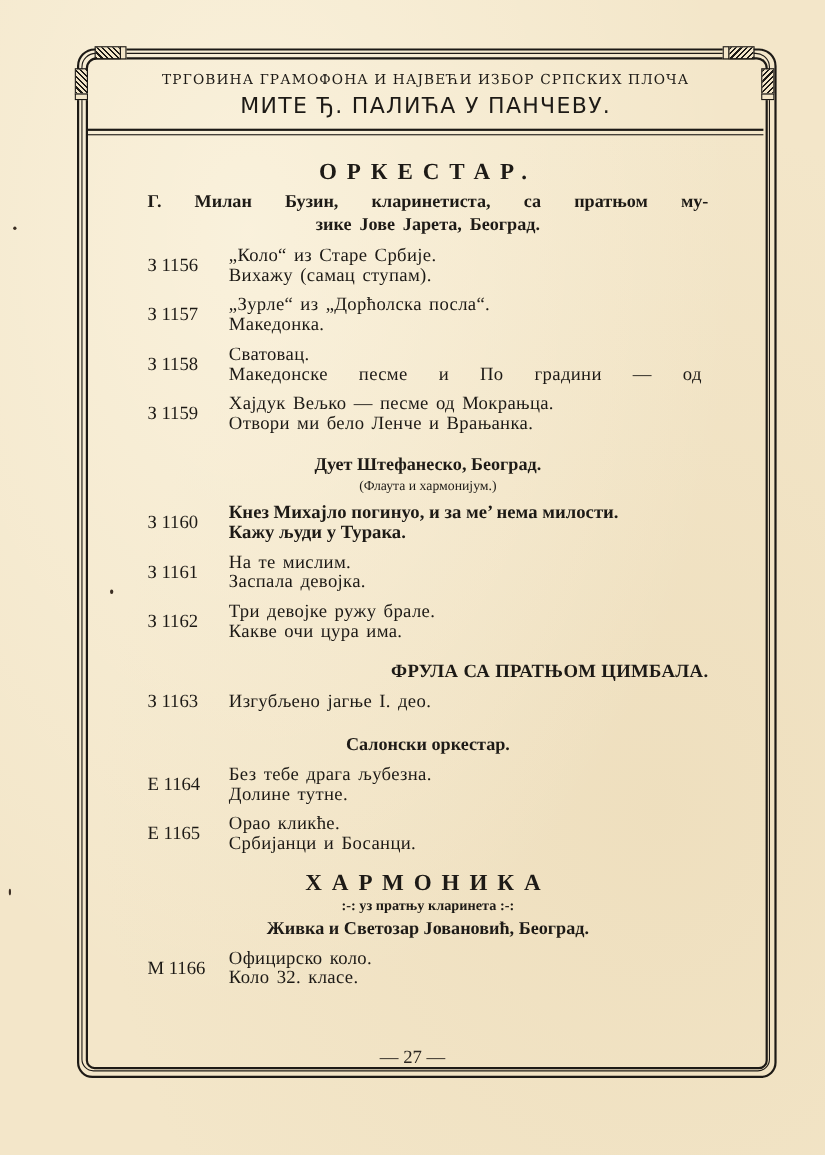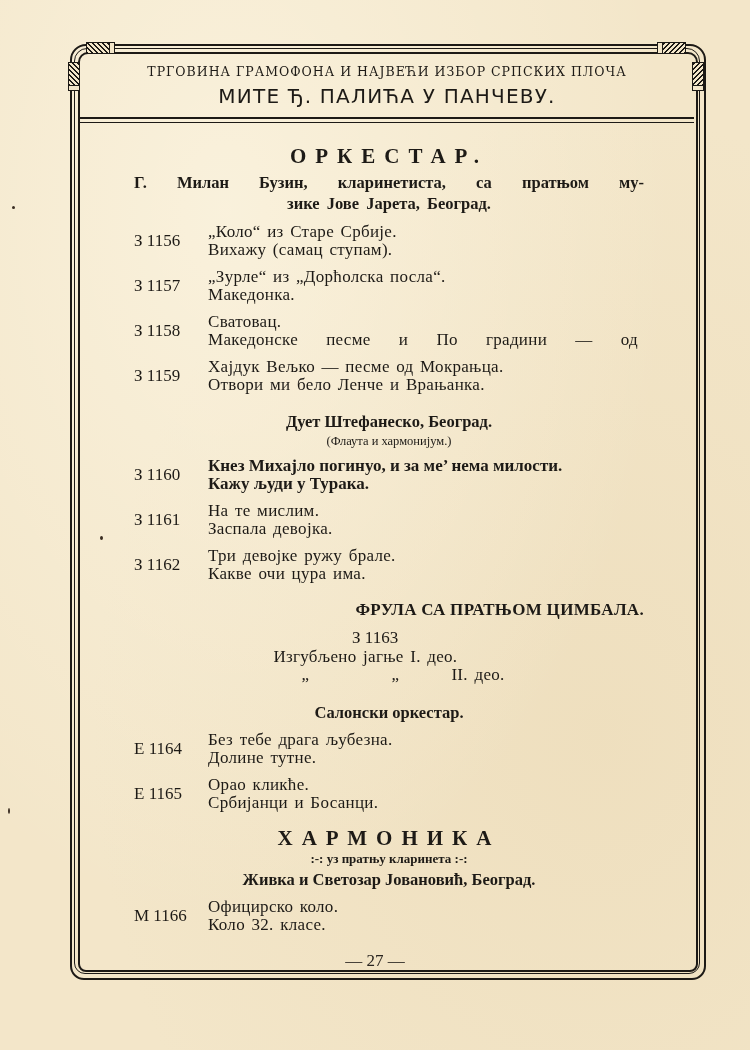--- a/index.html
+++ b/index.html
@@ -163,27 +163,24 @@
         <div class="rec-code">З 1162</div>
         <div class="rec-titles">
           <div>Три девојке ружу брале.</div>
           <div>Какве очи цура има.</div>
         </div>
       </div>
     </div>
 
     <div style="margin-top:17px;">
       <div class="sec-caps">ФРУЛА СА ПРАТЊОМ ЦИМБАЛА.</div>
-      <div class="rec" style="margin-top:8px;flex-direction:column;">
+      <div class="rec" style="margin-top:8px;">
         <div class="rec-code">З 1163</div>
         <div class="rec-titles">
           <div>Изгубљено јагње I. део.</div>
-          <div>
-            <span class="ditto" style="width:50px;padding-left:28px;">„</span><span class="ditto" style="width:60px;padding-left:40px;">„</span><span>II. део.</span>
-          </div>
         </div>
       </div>
     </div>
 
     <div style="margin-top:18px;">
       <div class="sec-sub">Салонски оркестар.</div>
       <div class="rec" style="margin-top:8px;">
         <div class="rec-code">Е 1164</div>
         <div class="rec-titles">
           <div>Без тебе драга љубезна.</div>

